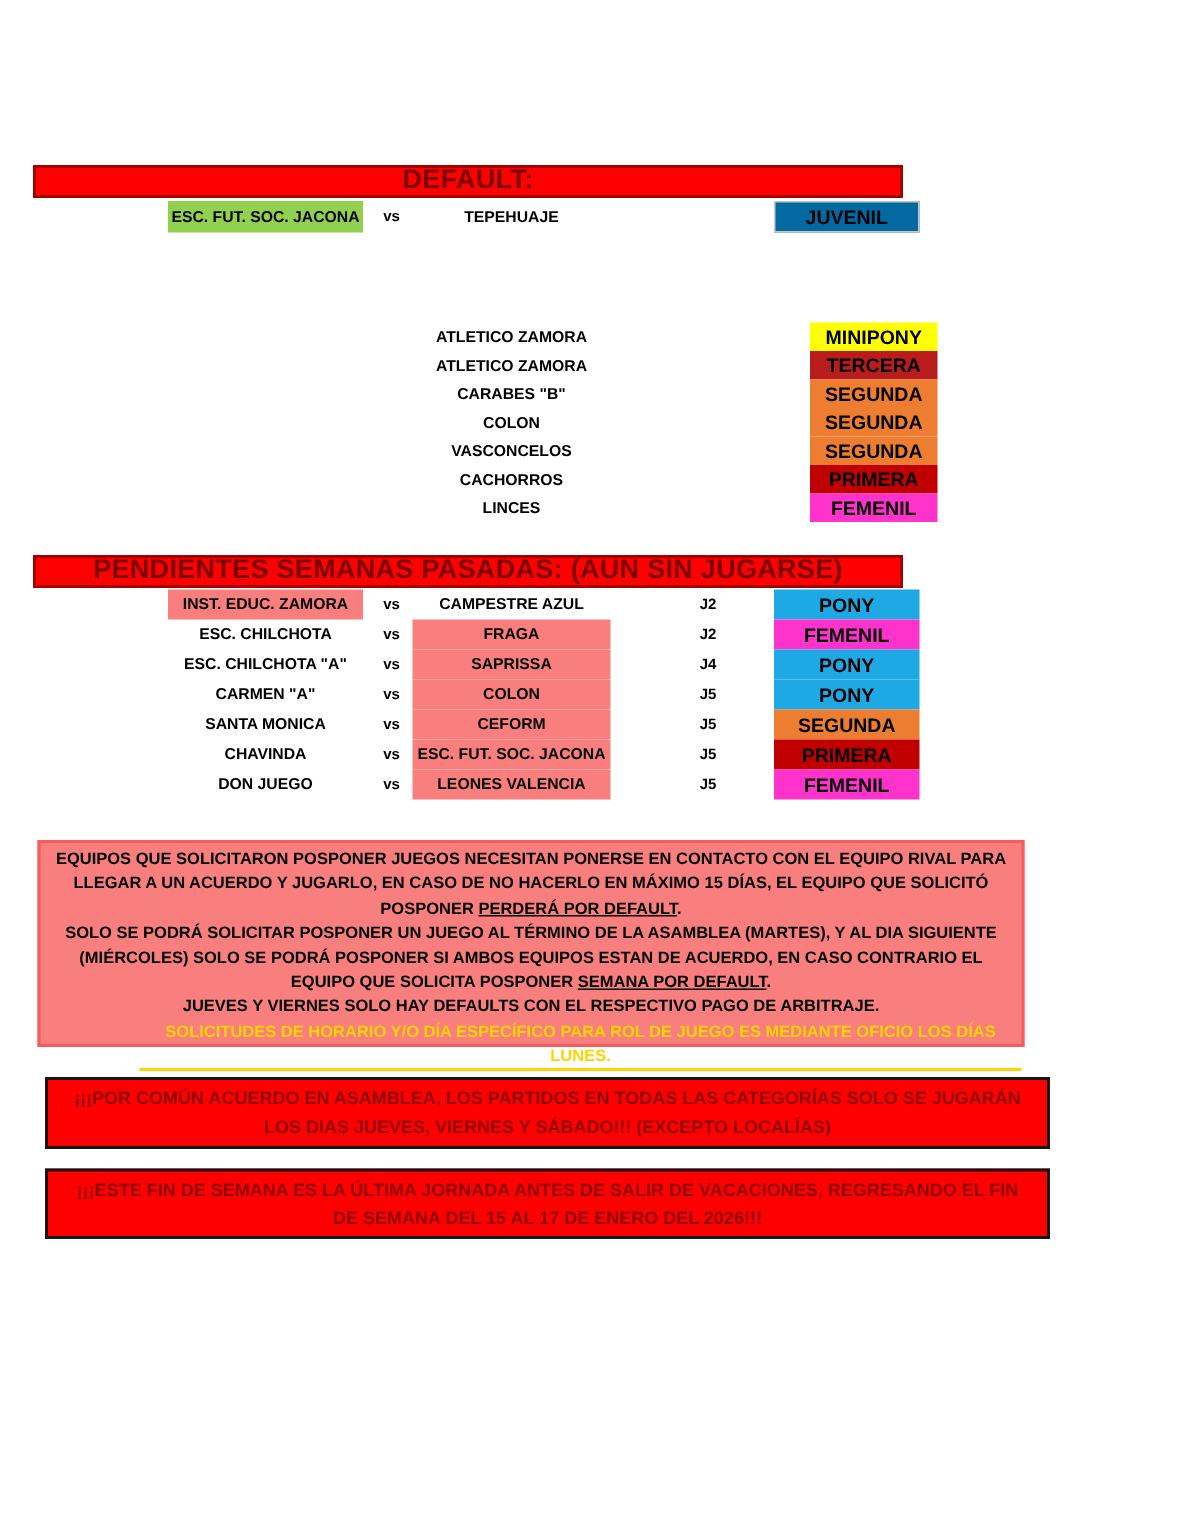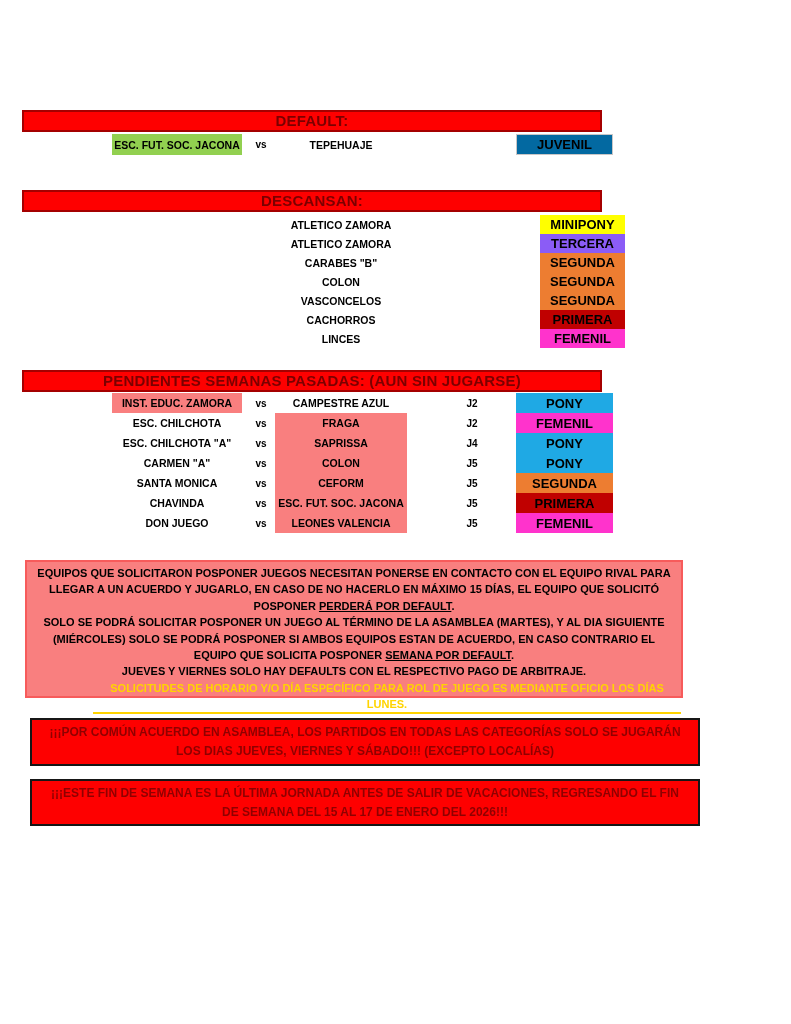--- a/index.html
+++ b/index.html
@@ -5,22 +5,22 @@
   html,body{margin:0;padding:0;background:#ffffff;}
   .page{
     position:relative;width:791px;height:1024px;background:#ffffff;overflow:hidden;
     font-family:"Liberation Sans",sans-serif;font-weight:bold;color:#000;
   }
   
   .sec{position:absolute;left:22px;width:595px;}
   .bar{
     position:absolute;left:0;top:0;width:580px;height:22px;box-sizing:border-box;
     background:var(--red);border:2px solid var(--red-border);
-    display:flex;align-items:flex-start;justify-content:center;
-    color:var(--red-text);font-size:15px;letter-spacing:.2px;
+    display:flex;align-items:flex-end;justify-content:center;
+    color:var(--red-text);font-size:18px;letter-spacing:.2px;
   }
   .rows{position:absolute;left:0;width:100%;}
   .t-row{position:relative;height:20px;}
   .t-row.h19{height:19px;}
   .t-row.h21{height:21px;}
   .cell{
     position:absolute;top:0;height:100%;display:flex;align-items:center;justify-content:center;
     font-size:10.5px;white-space:nowrap;box-sizing:border-box;
   }
   .c-team1{left:90px;width:130px;}
@@ -67,31 +67,28 @@
       <div class="t-row h21">
         <div class="cell c-team1 chip-green">ESC. FUT. SOC. JACONA</div>
         <div class="cell c-vs">vs</div>
         <div class="cell c-team2">TEPEHUAJE</div>
         <div class="cell c-cat cat-chip" style="background: #0369a1; color: rgb(0, 0, 0); border: 1px solid rgb(201, 198, 198);">JUVENIL</div>
       </div>
     </div>
   </section>
 
   <section class="sec" style="top:190px;height:160px;">
-    <div class="bar">
-      <span>DESCANSAN:</span>
-    </div>
     <div class="rows" id="descansan-rows" style="top:25px;">
         <div class="t-row h19">
           <div class="cell c-team2">ATLETICO ZAMORA</div>
           <div class="cell c-cat narrow cat-chip" style="background: rgb(255, 255, 0); color: rgb(0, 0, 0);">MINIPONY</div>
         </div>
         <div class="t-row h19">
           <div class="cell c-team2">ATLETICO ZAMORA</div>
-          <div class="cell c-cat narrow cat-chip" style="background: #8b5cf6; color: rgb(0, 0, 0);">TERCERA</div>
+          <div class="cell c-cat narrow cat-chip" style="background: #b91c1c; color: rgb(0, 0, 0);">TERCERA</div>
         </div>
         <div class="t-row h19">
           <div class="cell c-team2">CARABES "B"</div>
           <div class="cell c-cat narrow cat-chip" style="background: rgb(237, 125, 49); color: rgb(0, 0, 0);">SEGUNDA</div>
         </div>
         <div class="t-row h19">
           <div class="cell c-team2">COLON</div>
           <div class="cell c-cat narrow cat-chip" style="background: rgb(237, 125, 49); color: rgb(0, 0, 0);">SEGUNDA</div>
         </div>
         <div class="t-row h19">

